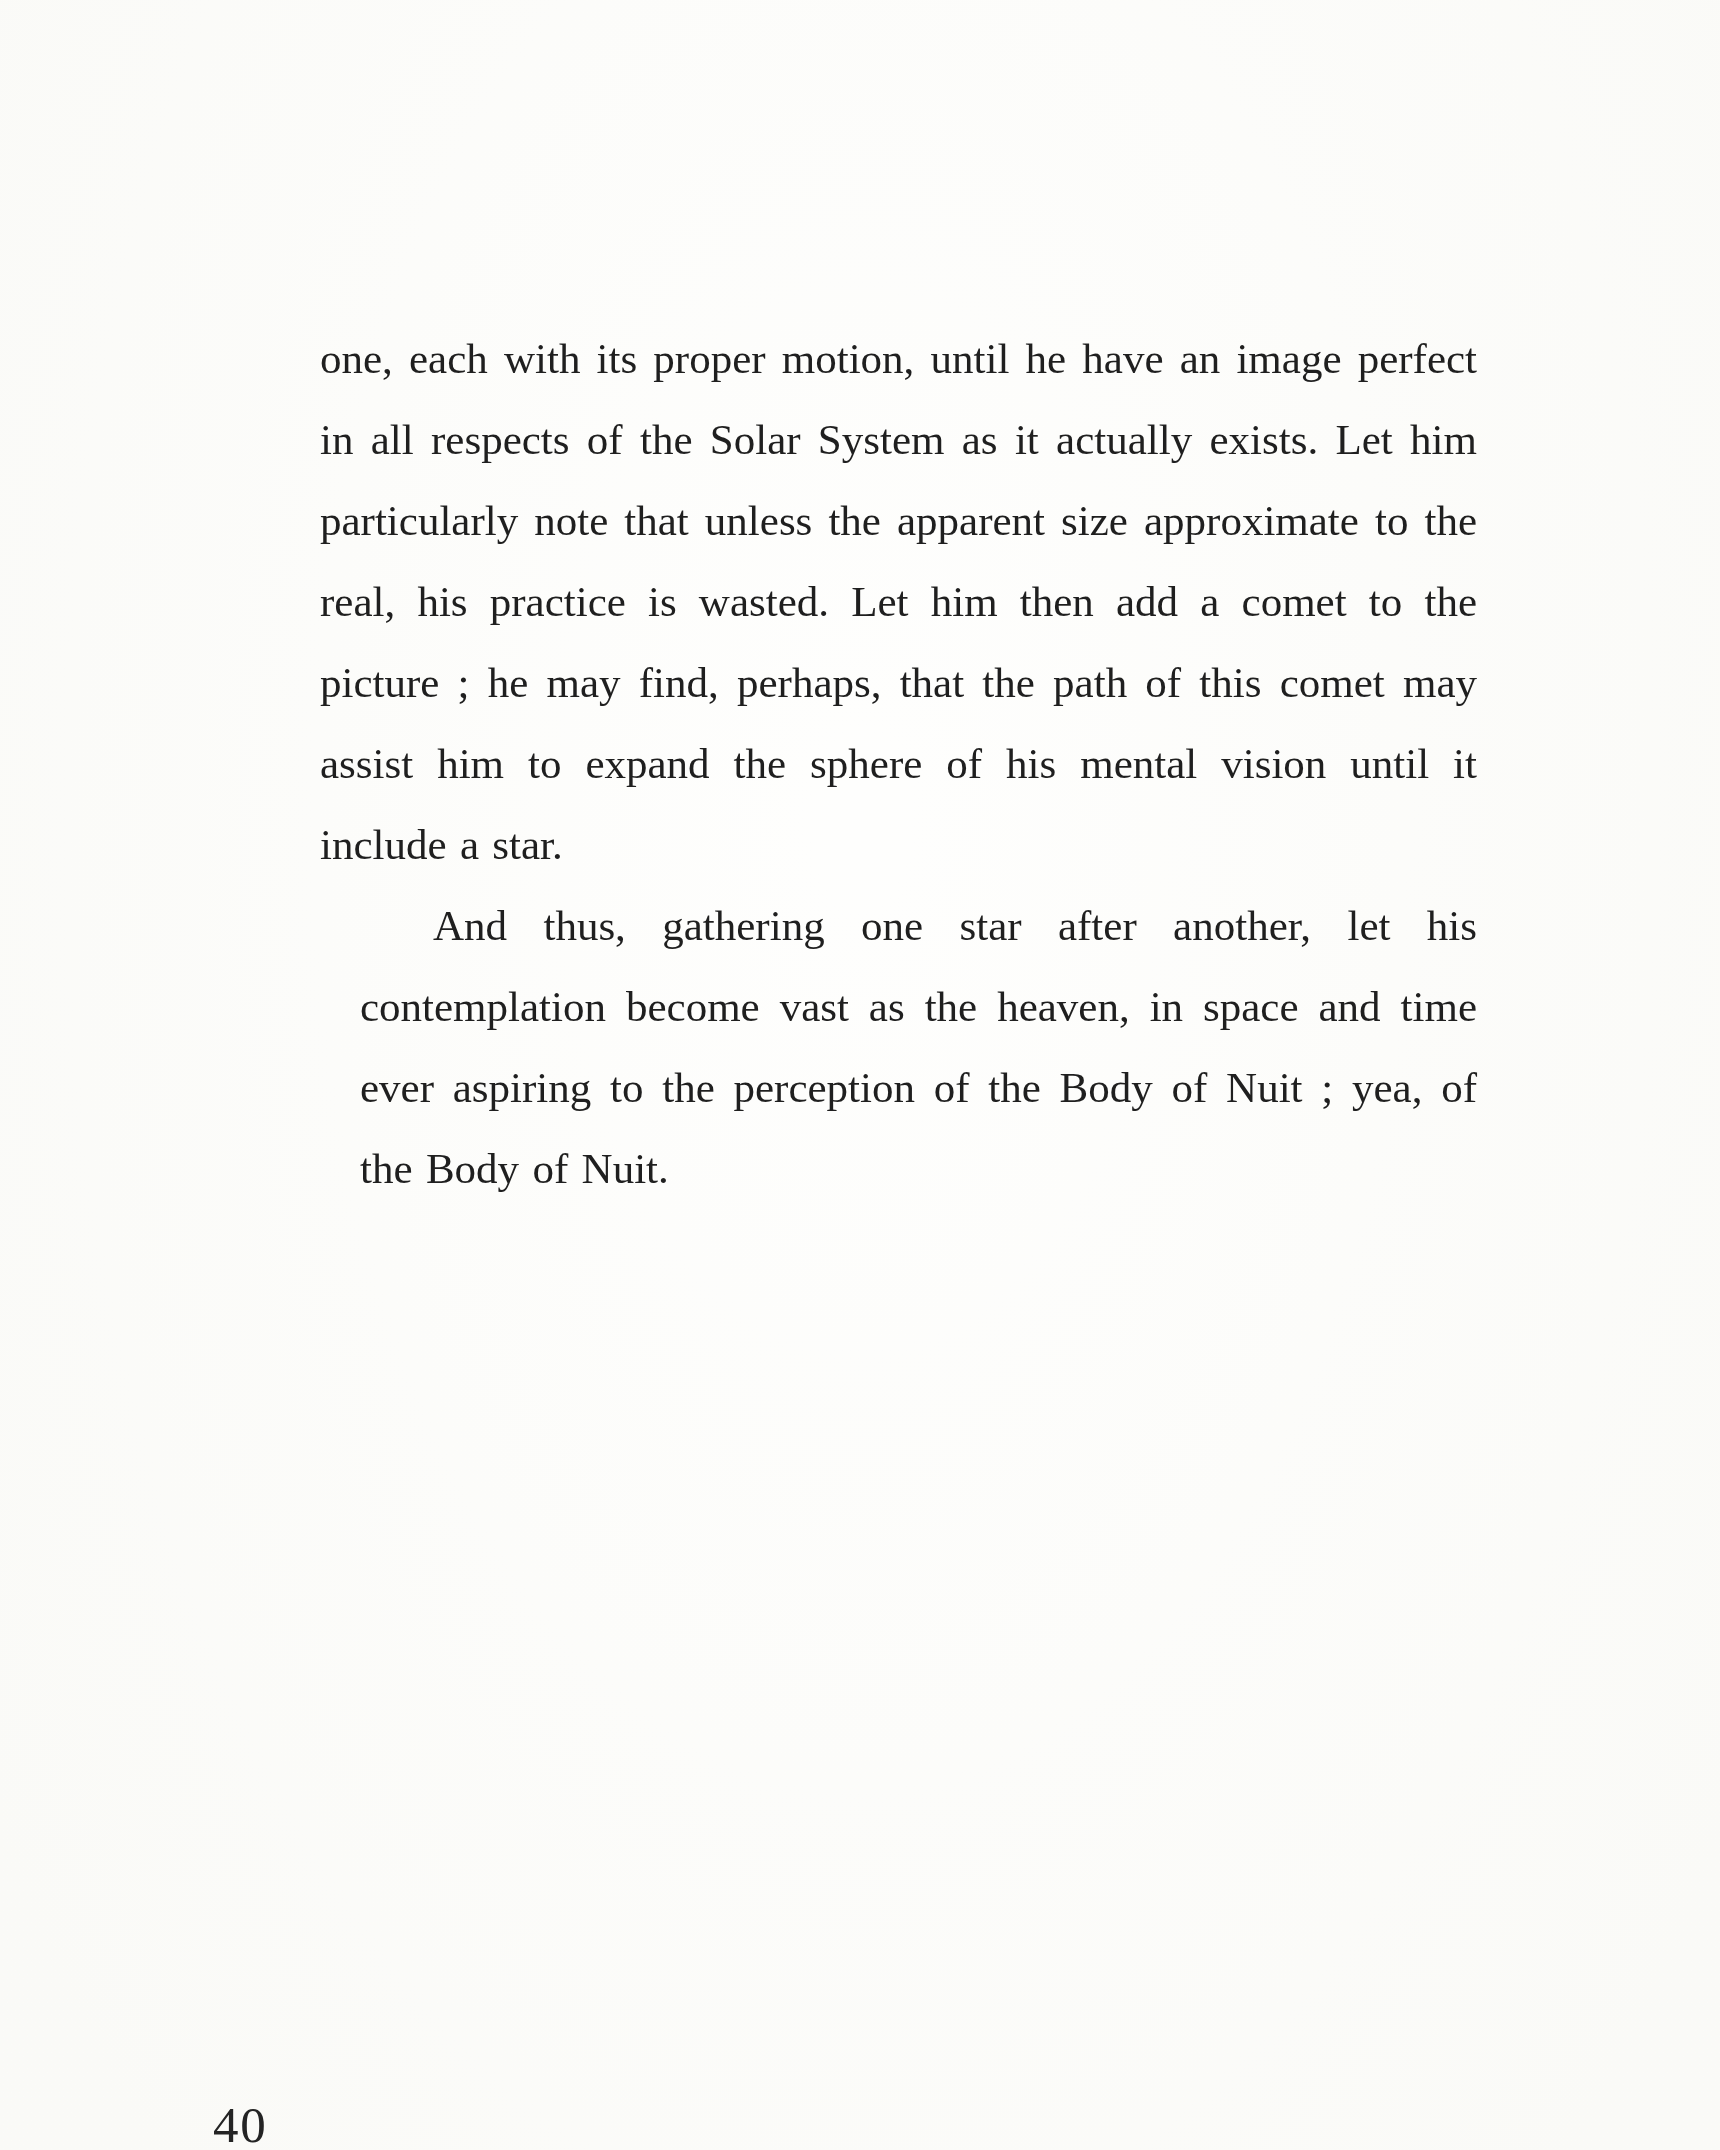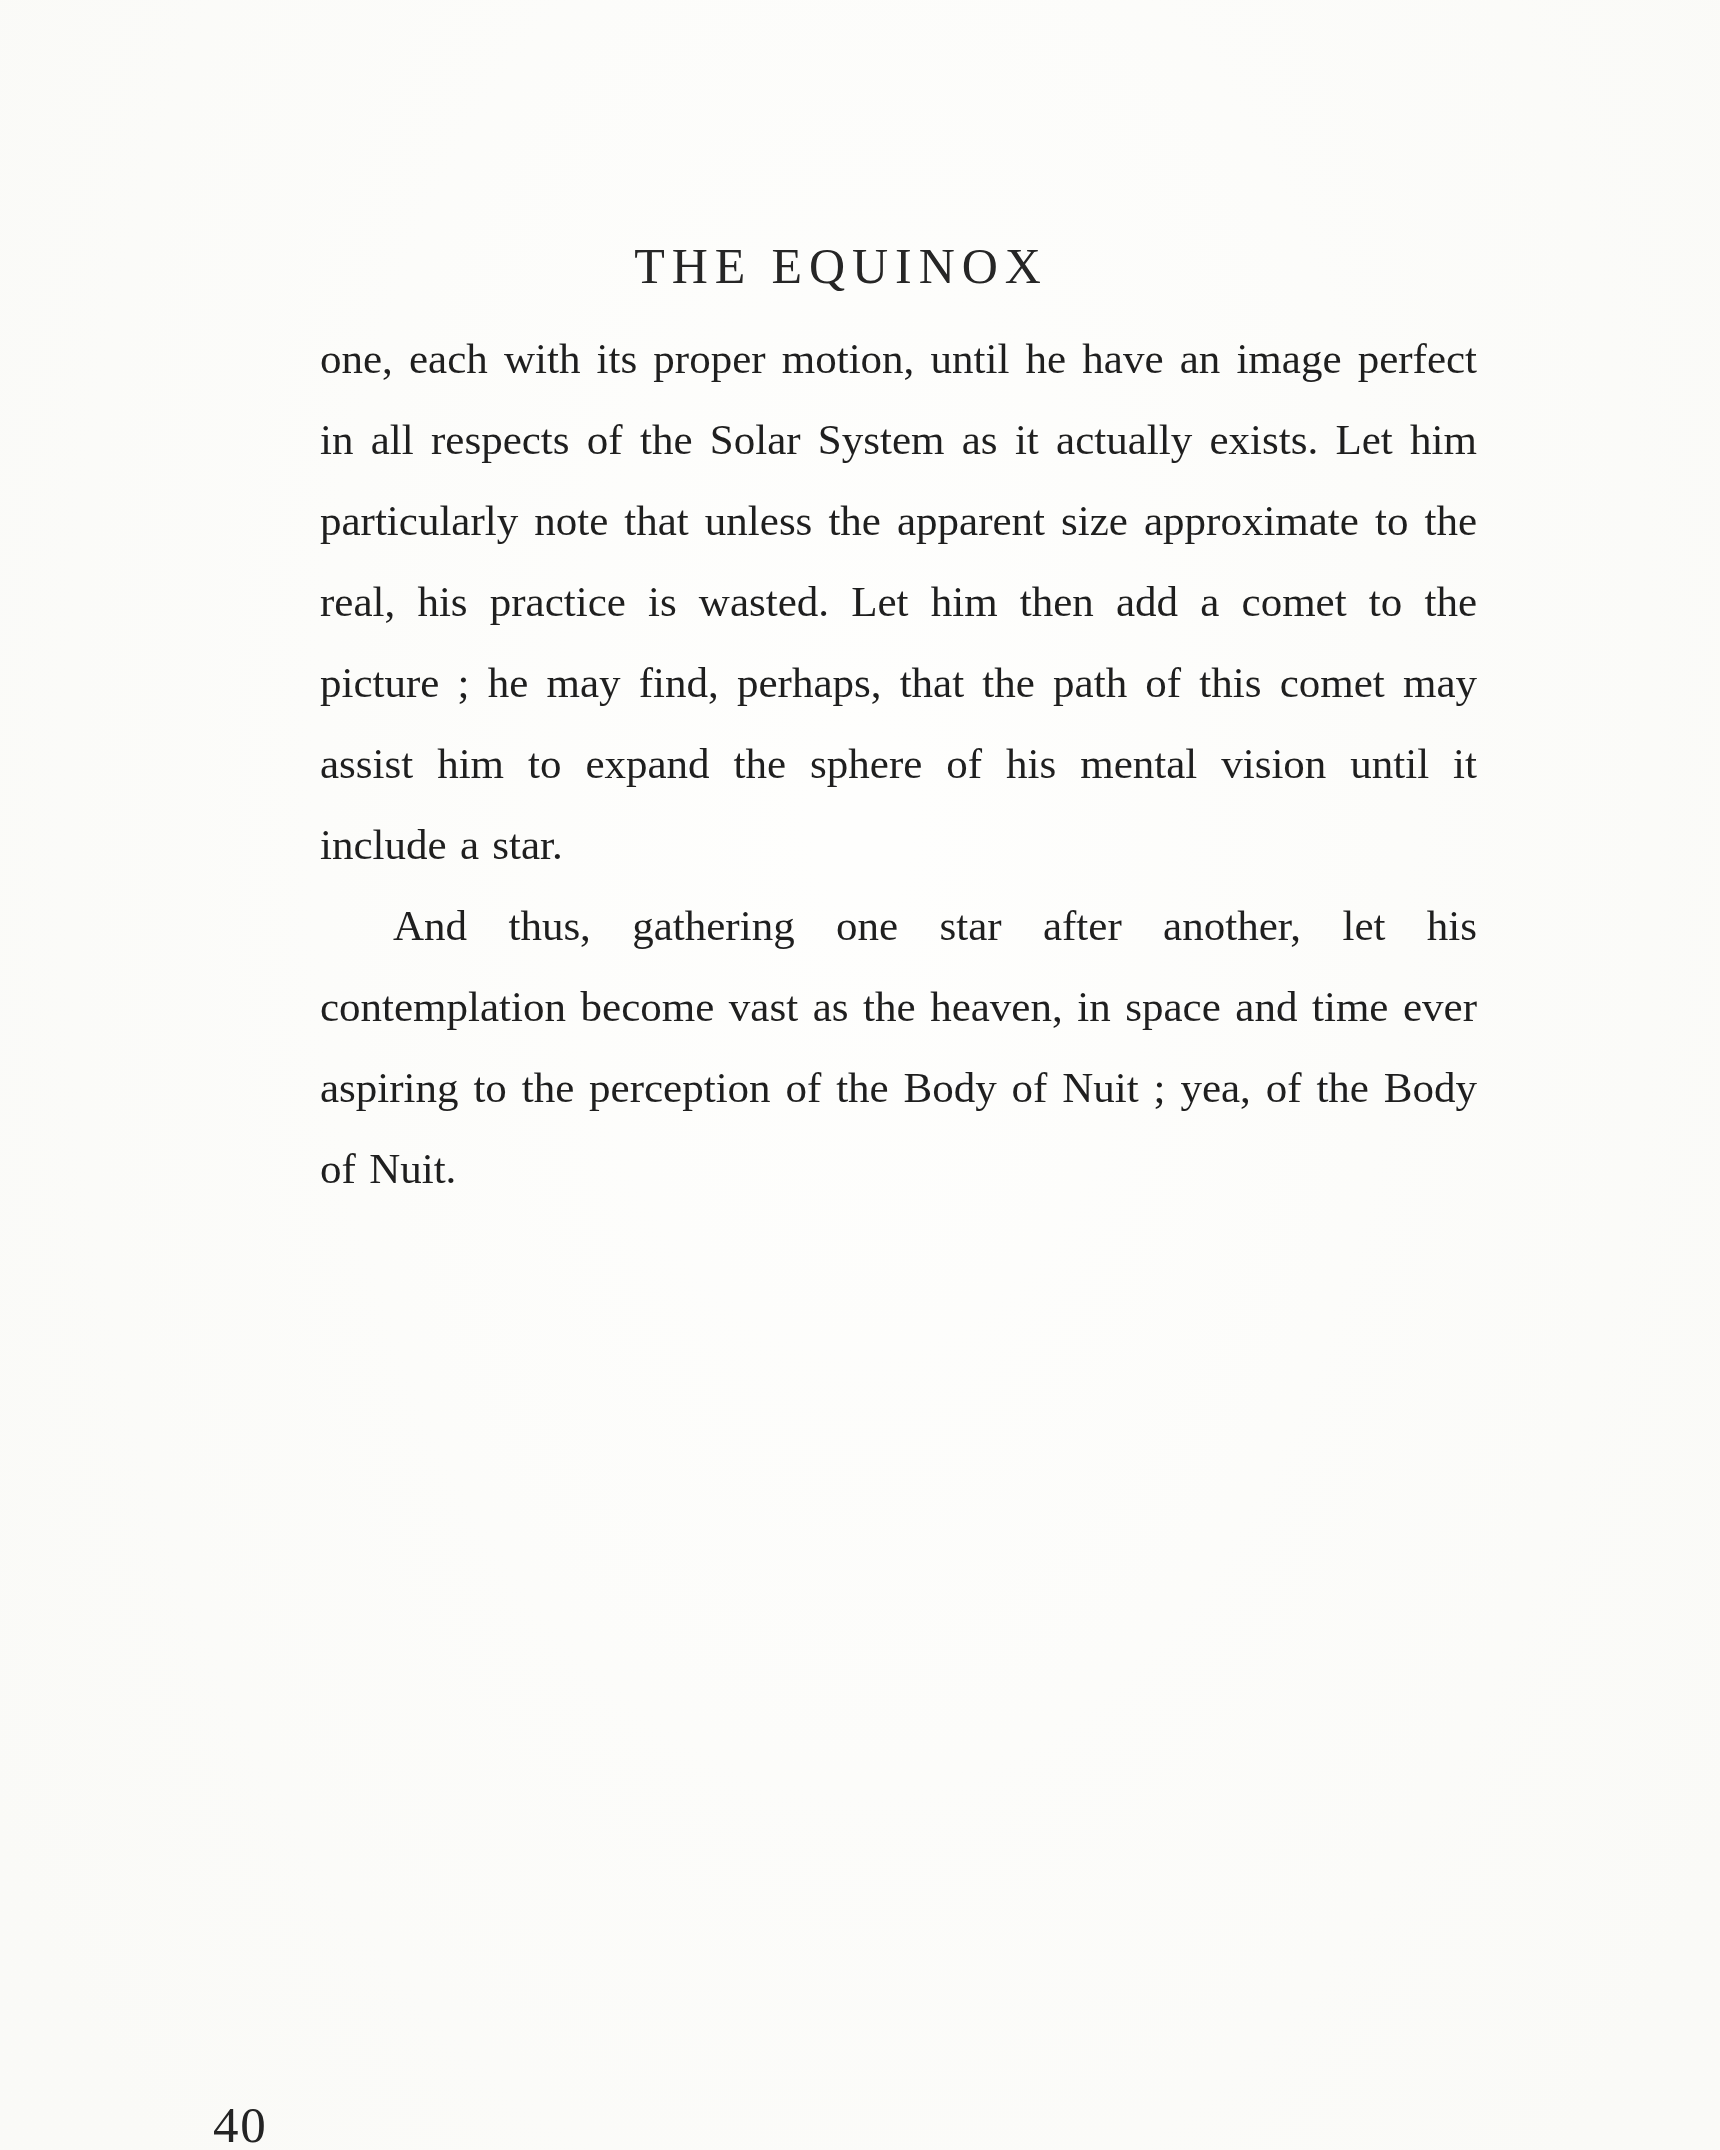--- a/index.html
+++ b/index.html
@@ -43,36 +43,36 @@
     line-height: 81px;
     text-align: justify;
     color: #1f1f1f;
     word-spacing: 2.6px;
   }
   .para {
     margin: 0;
   }
   .para.indented {
     text-indent: 73px;
+    margin-left: 40px;
   }
   .page-number {
     position: absolute;
     top: 2096px;
     left: 213px;
     font-size: 51px;
     color: #242424;
     letter-spacing: 1.7px;
   }
 </style>
 </head>
 <body>
 
 <div class="page">
 
-  <header class="running-header">THE EQUINOX</header>
 
   <main class="text-block">
     <p class="para">one, each with its proper motion, until he have an image perfect in all respects of the Solar System as it actually exists.  Let him particularly note that unless the apparent size approximate to the real, his practice is wasted.  Let him then add a comet to the picture ; he may find, perhaps, that the path of this comet may assist him to expand the sphere of his mental vision until it include a star.</p>
     <p class="para indented">And thus, gathering one star after another, let his contemplation become vast as the heaven, in space and time ever aspiring to the perception of the Body of Nuit ; yea, of the Body of Nuit.</p>
   </main>
 
   <div class="page-number">40</div>
 
 </div>
 

